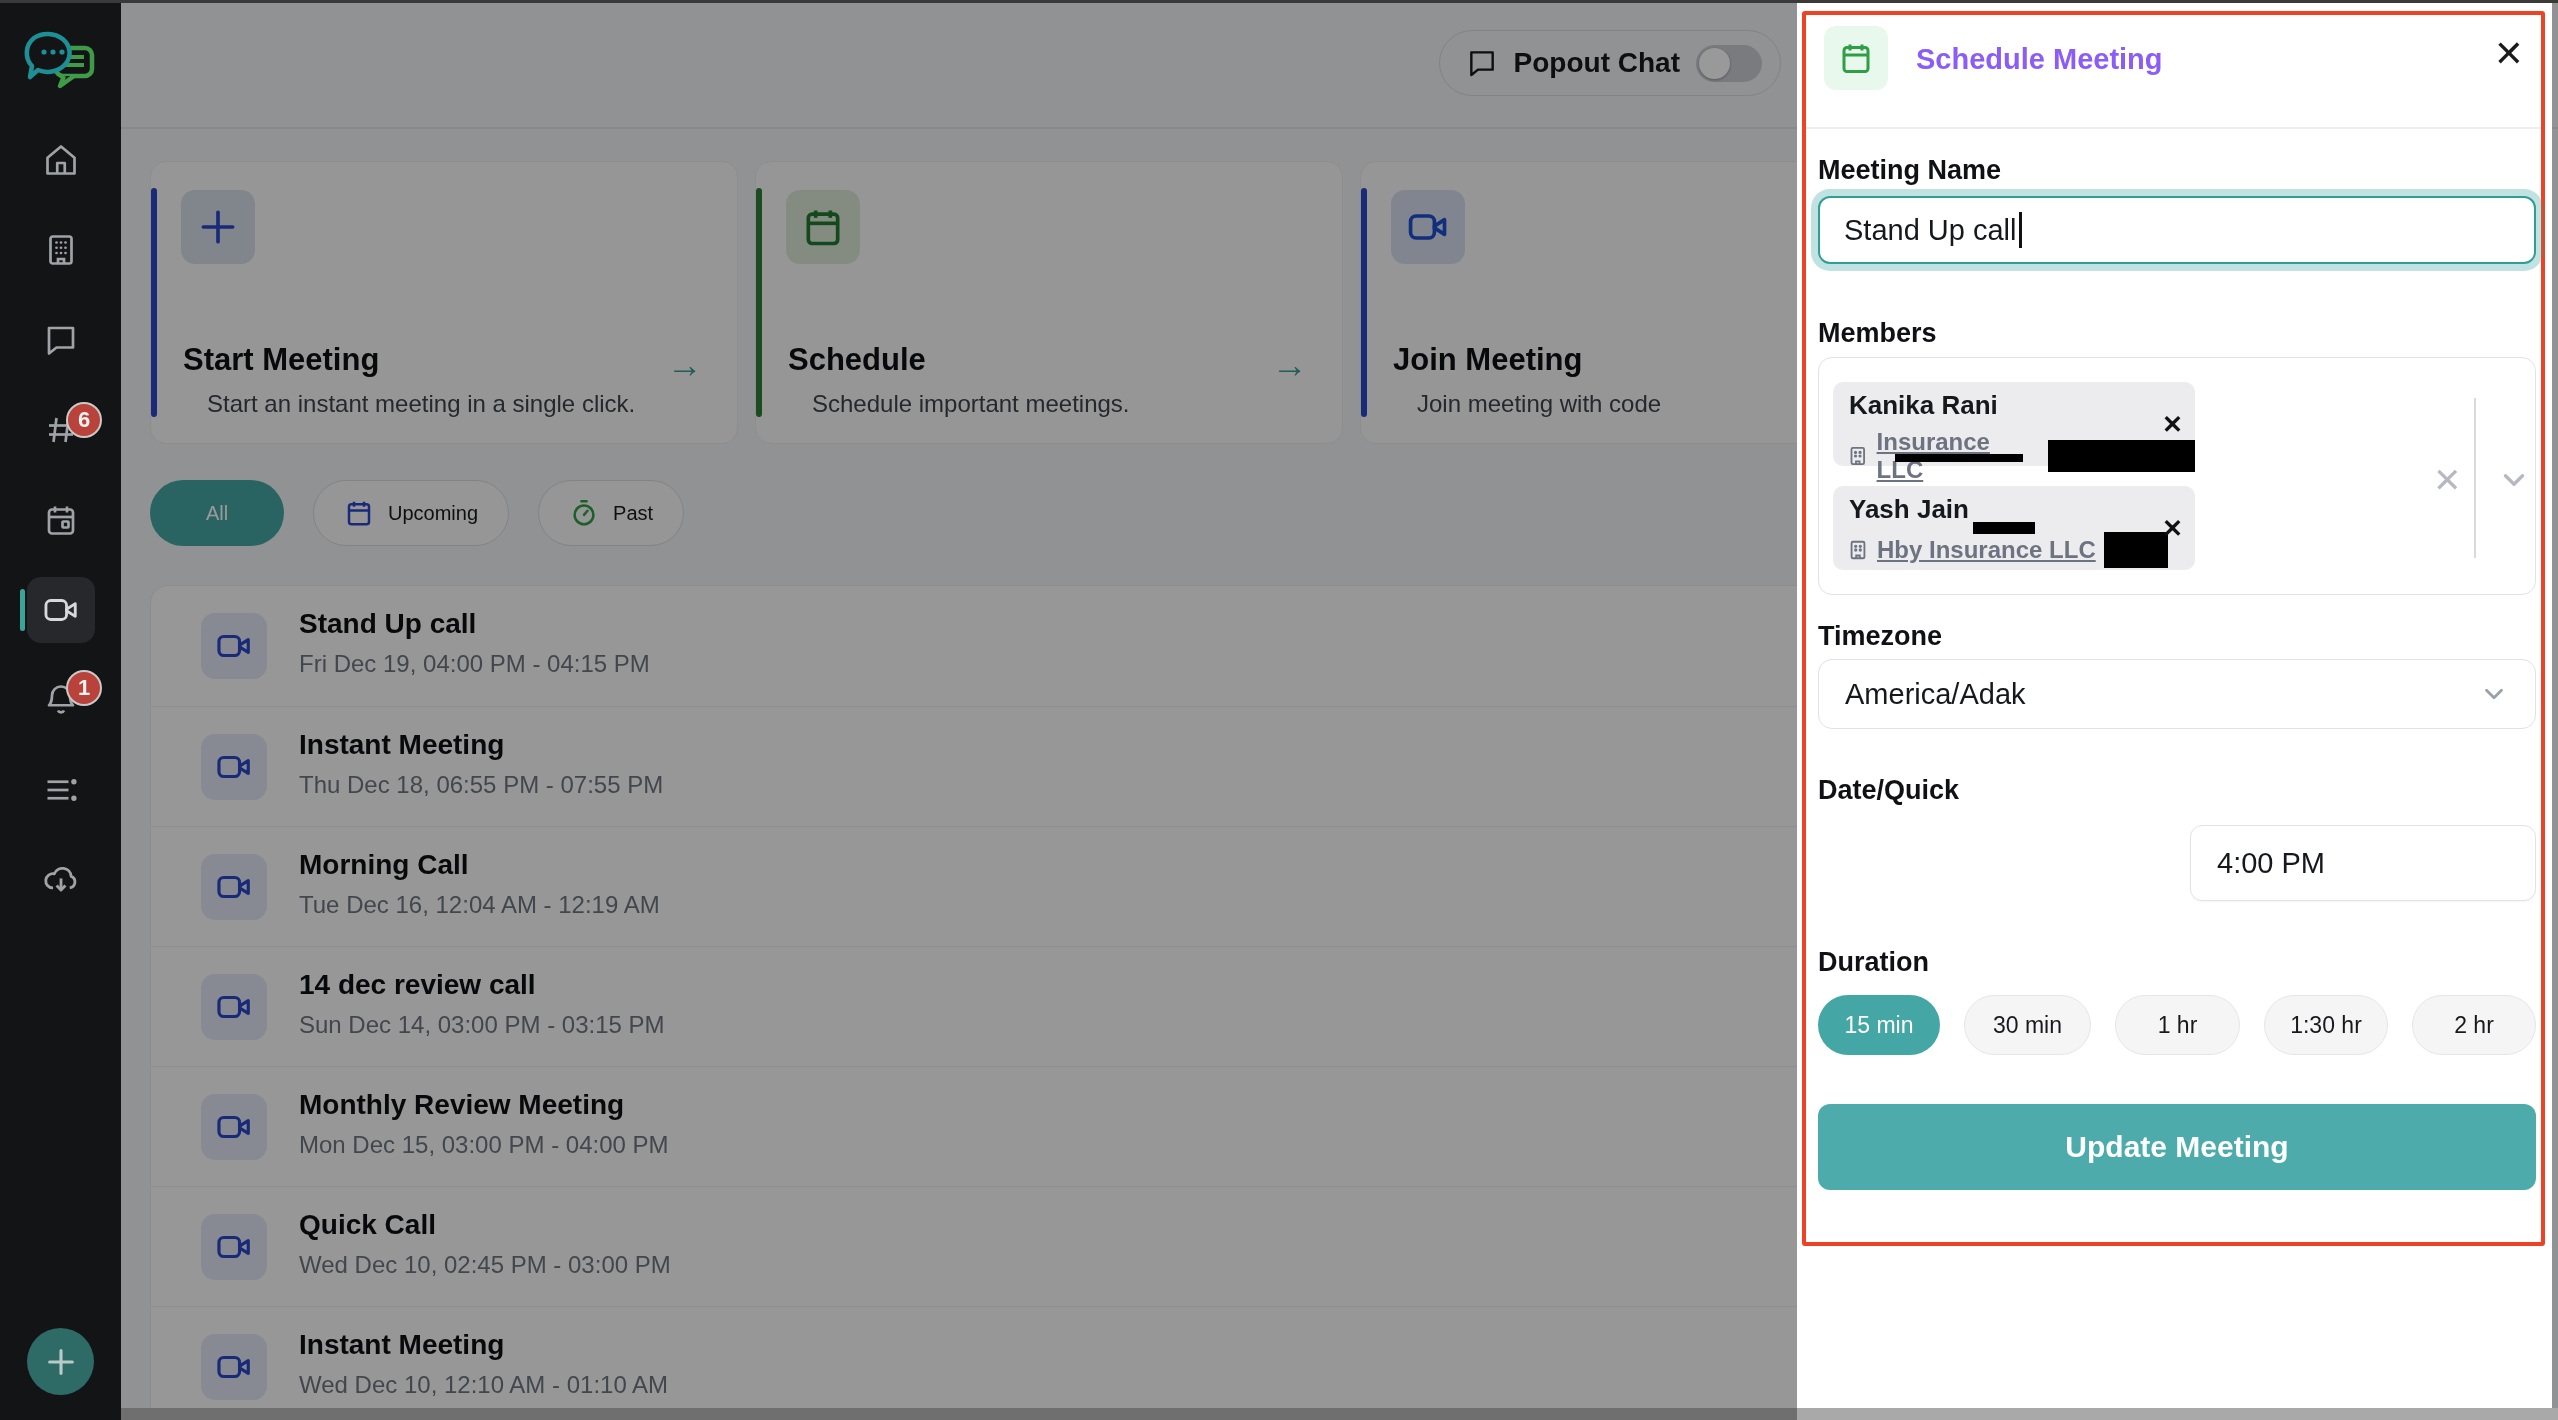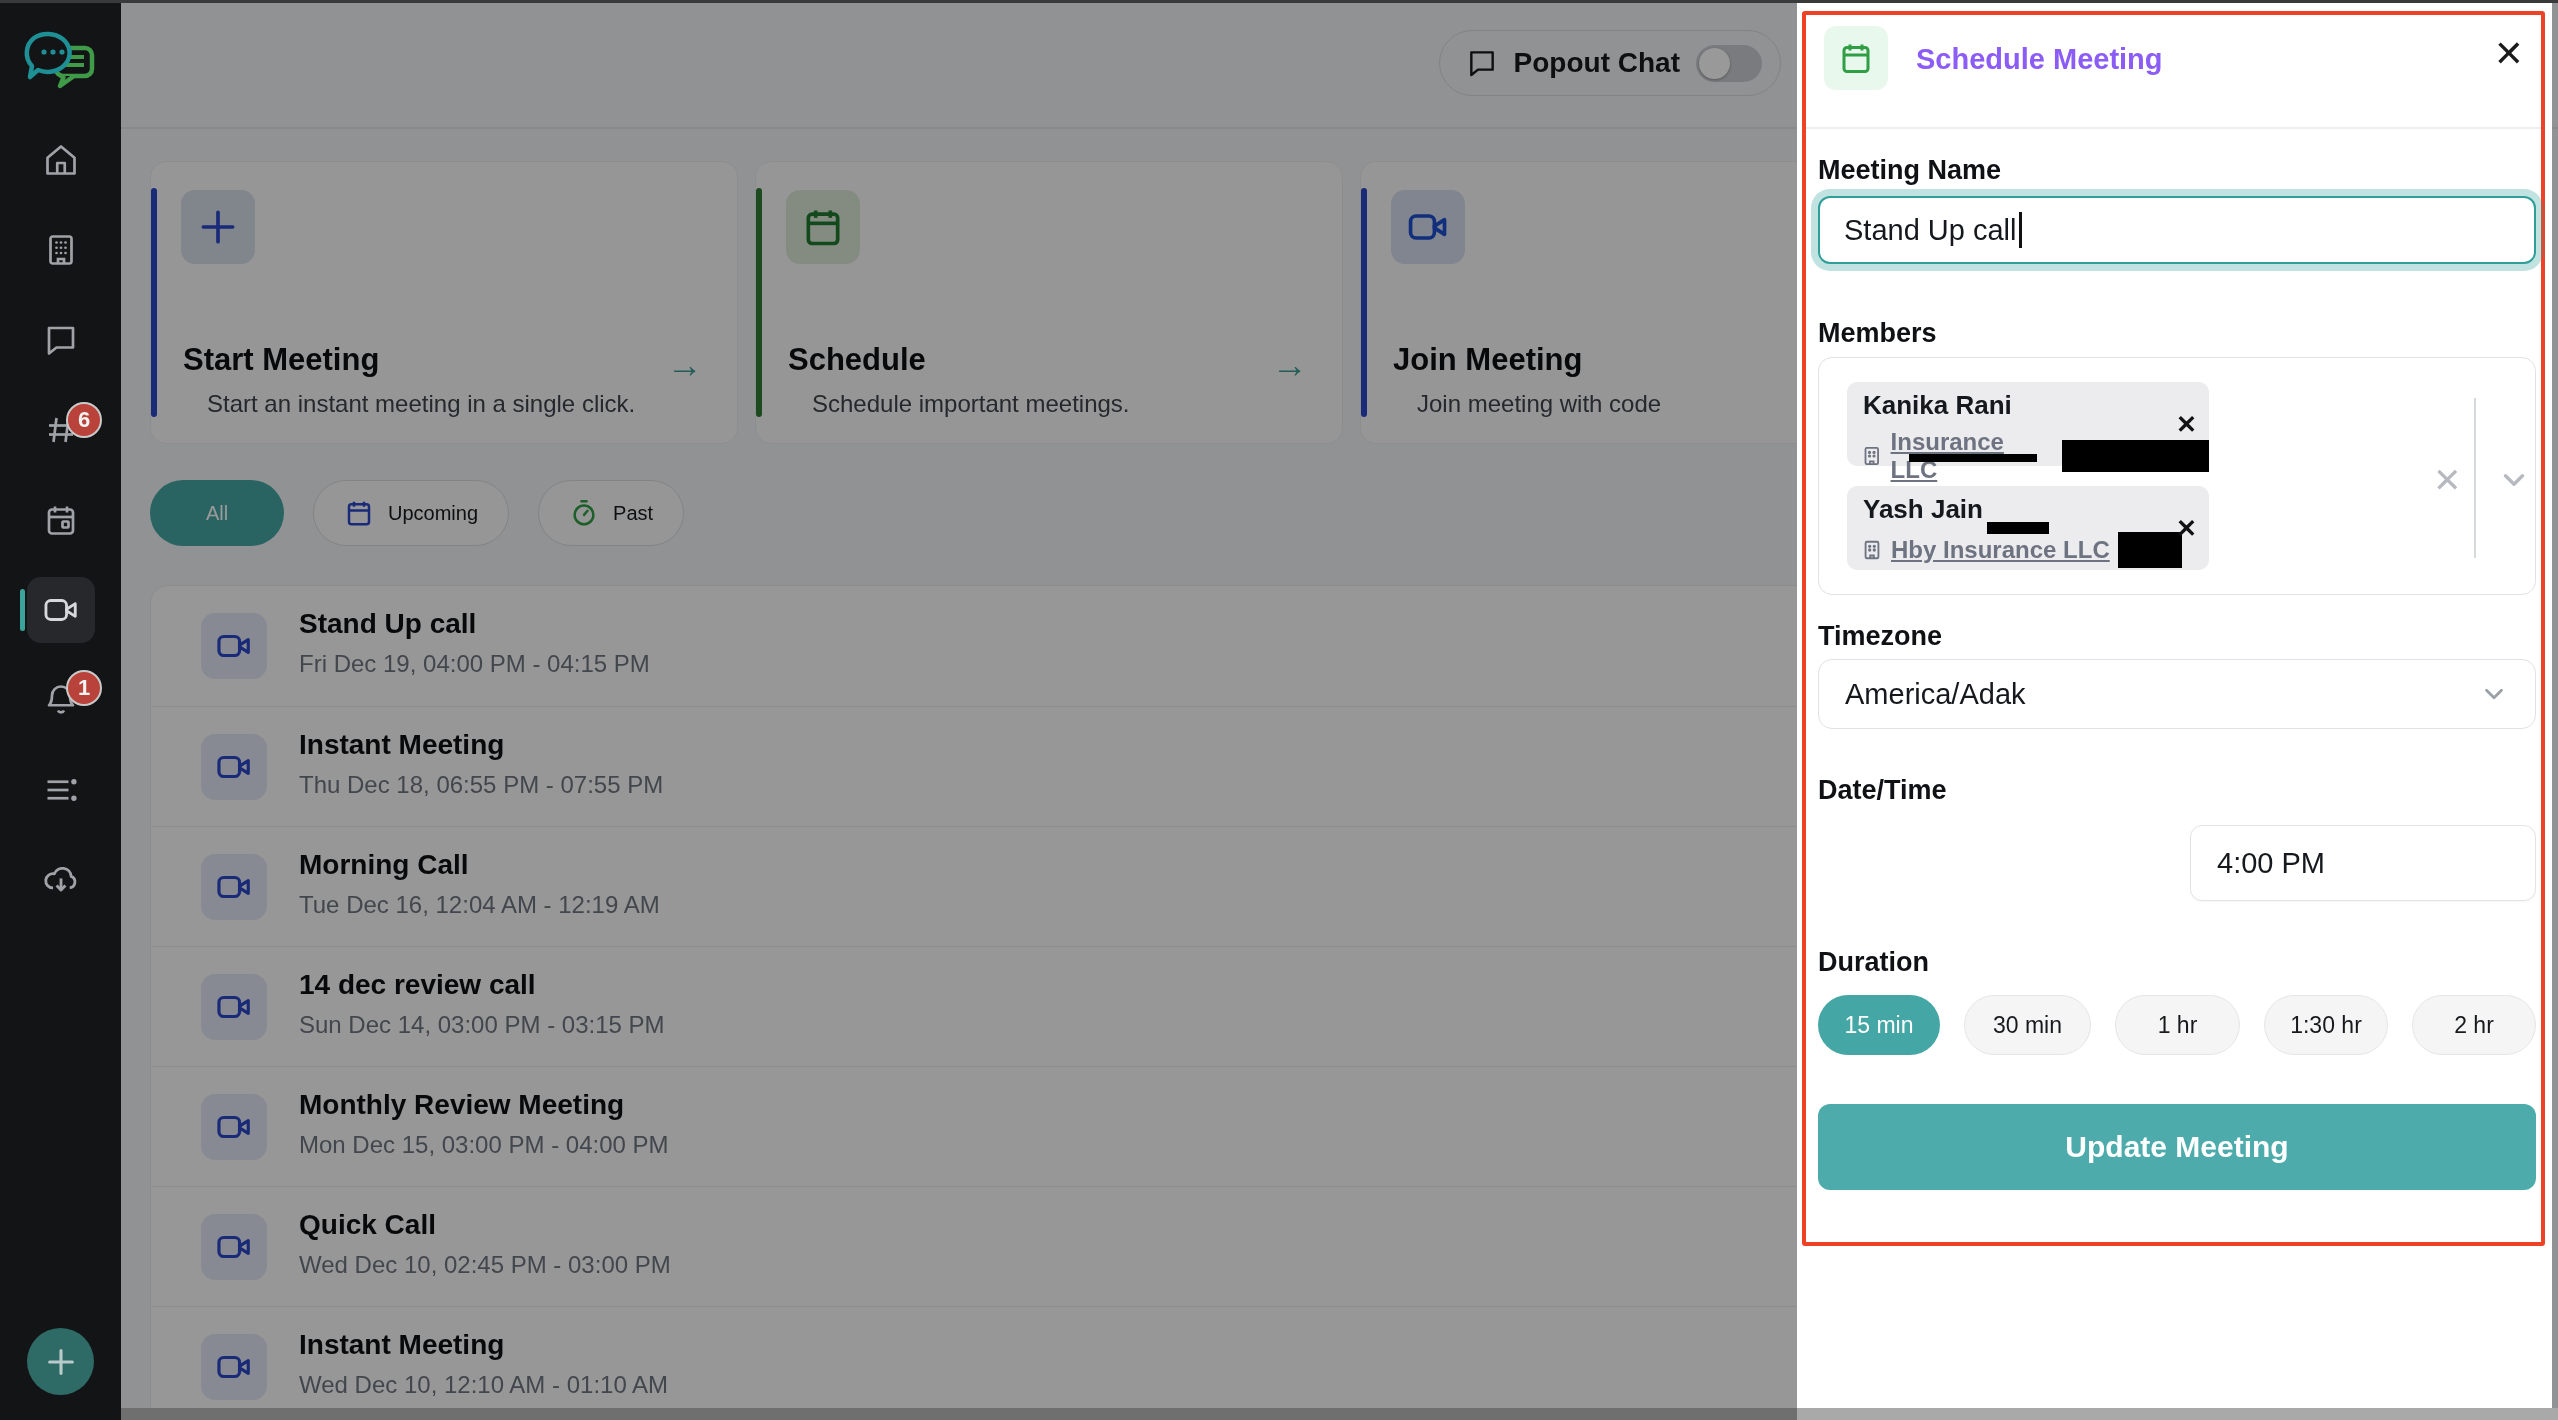--- a/index.html
+++ b/index.html
@@ -61,21 +61,21 @@
   .redframe{ position:absolute; left:5px; top:8px; width:743px; height:1235px; border:4px solid #ee4226; border-radius:3px; pointer-events:none;}
   .p-tile{ position:absolute; left:27px; top:23px; width:64px; height:64px; border-radius:12px; background:#e9f8ed; display:flex; align-items:center; justify-content:center;}
   .p-title{ position:absolute; left:119px; top:40px; font-size:29px; font-weight:700; color:#8b5cf6;text-align:center;}
   .p-close{ position:absolute; right:28px; top:33px; font-size:36px; color:#1a1a1a; line-height:1;}
   .p-divider{ position:absolute; left:9px; top:124px; width:735px; height:1.5px; background:#edeef0;}
   .p-label{ position:absolute; left:21px; font-size:27px; font-weight:700; color:#0f1115;}
   .p-input{ position:absolute; left:21px; width:718px; background:#fff; display:flex; align-items:center;}
   .focusfield{ top:193px; height:68px; border:2.5px solid #2f9e99; border-radius:12px; box-shadow:0 0 0 7px rgba(47,158,153,.30); padding:0 24px; font-size:29px;}
   .cursorbar{ display:inline-block; width:3px; height:36px; background:#111; margin-left:2px; vertical-align:-7px;}
   .membersbox{ position:absolute; left:21px; top:354px; width:718px; height:238px; border:1.5px solid #dfe2e6; border-radius:14px;}
-  .chip{ position:absolute; left:14px; width:362px; height:84px; background:#ececee; border-radius:10px;margin-left:14px;}
+  .chip{ position:absolute; left:14px; width:362px; height:84px; background:#ececee; border-radius:10px;}
   .chip .ch-name{ position:absolute; left:16px; top:8px; font-size:26px; font-weight:700; color:#15181d;}
   .chip .ch-line{ position:absolute; left:14px; top:46px; display:flex; align-items:center; gap:8px;font-weight:bold;}
   .chip .ch-co{ font-size:24px; color:#6d7380; text-decoration:underline;}
   .chip .ch-x{ position:absolute; right:12px; top:28px; font-size:25px; font-weight:700; color:#111;}
   .redact{ background:#000; display:inline-block;}
   .mb-clear{ position:absolute; left:614px; top:102px; font-size:34px; color:#b6bac0;}
   .mb-vdiv{ position:absolute; left:655px; top:40px; width:1.5px; height:160px; background:#d6d9dd;}
   .mb-chev{ position:absolute; left:678px; top:105px;}
   .selectbox{ top:656px; height:70px; border:1.5px solid #dfe2e6; border-radius:14px; padding:0 26px; font-size:29px; justify-content:space-between;}
   .dtbox{ top:822px; height:76px; border:1.5px solid #e1e3e7; border-radius:12px; padding:0 26px; font-size:29px; box-shadow:0 1px 2px rgba(0,0,0,.04);}
@@ -411,21 +411,21 @@
     </div>
 
     <div class="p-label" style="top:618px">Timezone</div>
     <div class="p-input selectbox">
       <span>America/Adak</span>
       <svg width="30" height="30" viewBox="0 0 24 24" fill="none" stroke="#9aa0a8" stroke-width="2.2" stroke-linecap="round" stroke-linejoin="round">
           <polyline points="6 9 12 15 18 9"></polyline>
         </svg>
     </div>
 
-    <div class="p-label" style="top:772px">Date/Time</div>
+    <div class="p-label" style="top:772px">Date/Quick</div>
     <div class="p-input dtbox" style="left:393px; width:346px">
       <span>4:00 PM</span>
     </div>
 
     <div class="p-label" style="top:944px">Duration</div>
     <div class="durrow">
       <div class="dpill sel">15 min</div>
       <div class="dpill un" style="width:127px">30 min</div>
       <div class="dpill un" style="width:125px">1 hr</div>
       <div class="dpill un" style="width:124px">1:30 hr</div>

